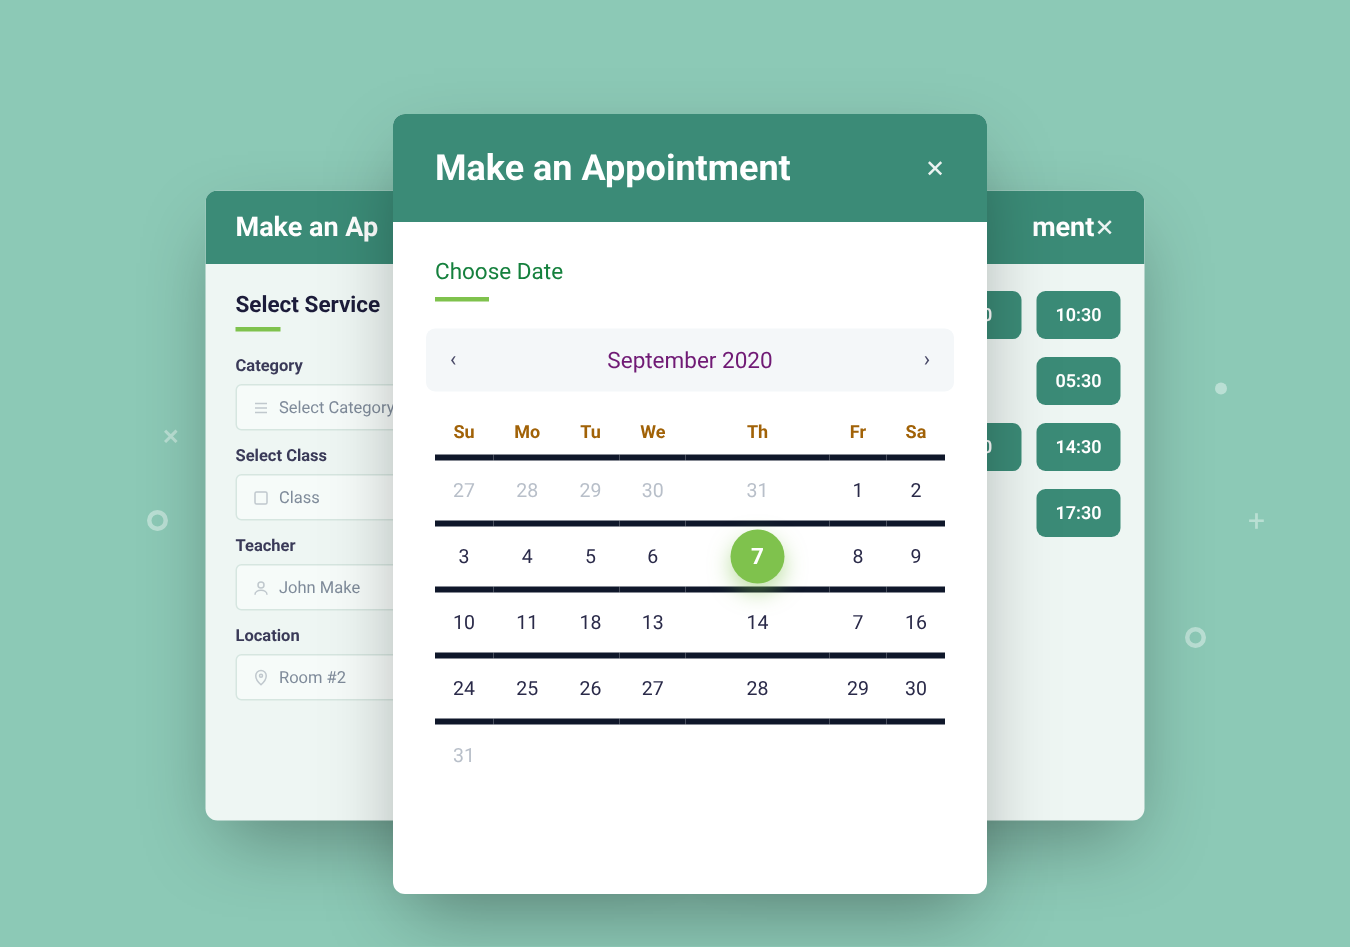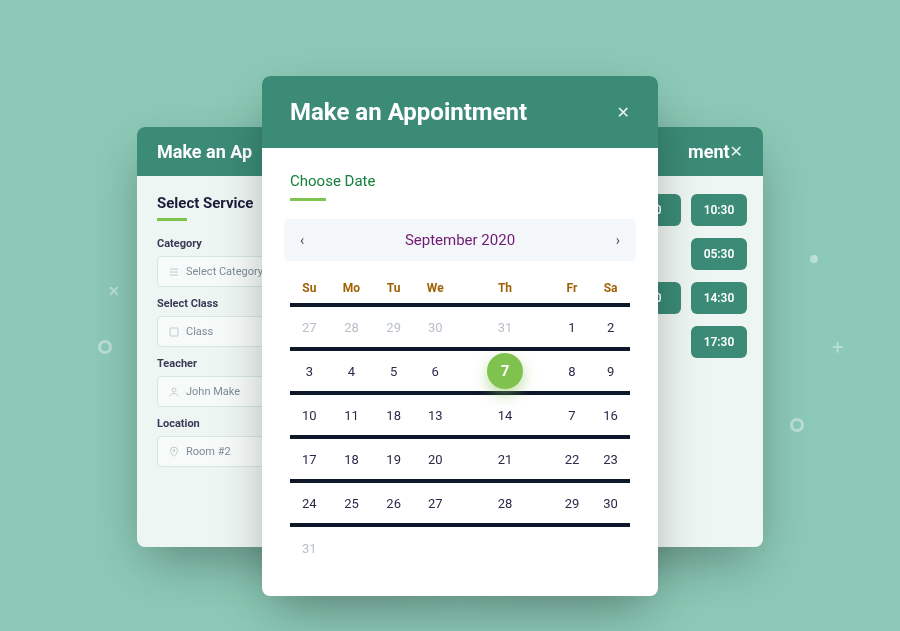--- a/index.html
+++ b/index.html
@@ -192,29 +192,20 @@
             <tr>
               <td>10</td>
               <td>11</td>
               <td>18</td>
               <td>13</td>
               <td>14</td>
               <td>7</td>
               <td>16</td>
             </tr>
             <tr>
-              <td>17</td>
-              <td>18</td>
-              <td>19</td>
-              <td>20</td>
-              <td>21</td>
-              <td>22</td>
-              <td>23</td>
-            </tr>
-            <tr>
               <td>24</td>
               <td>25</td>
               <td>26</td>
               <td>27</td>
               <td>28</td>
               <td>29</td>
               <td>30</td>
             </tr>
             <tr>
               <td class="pm">31</td>

